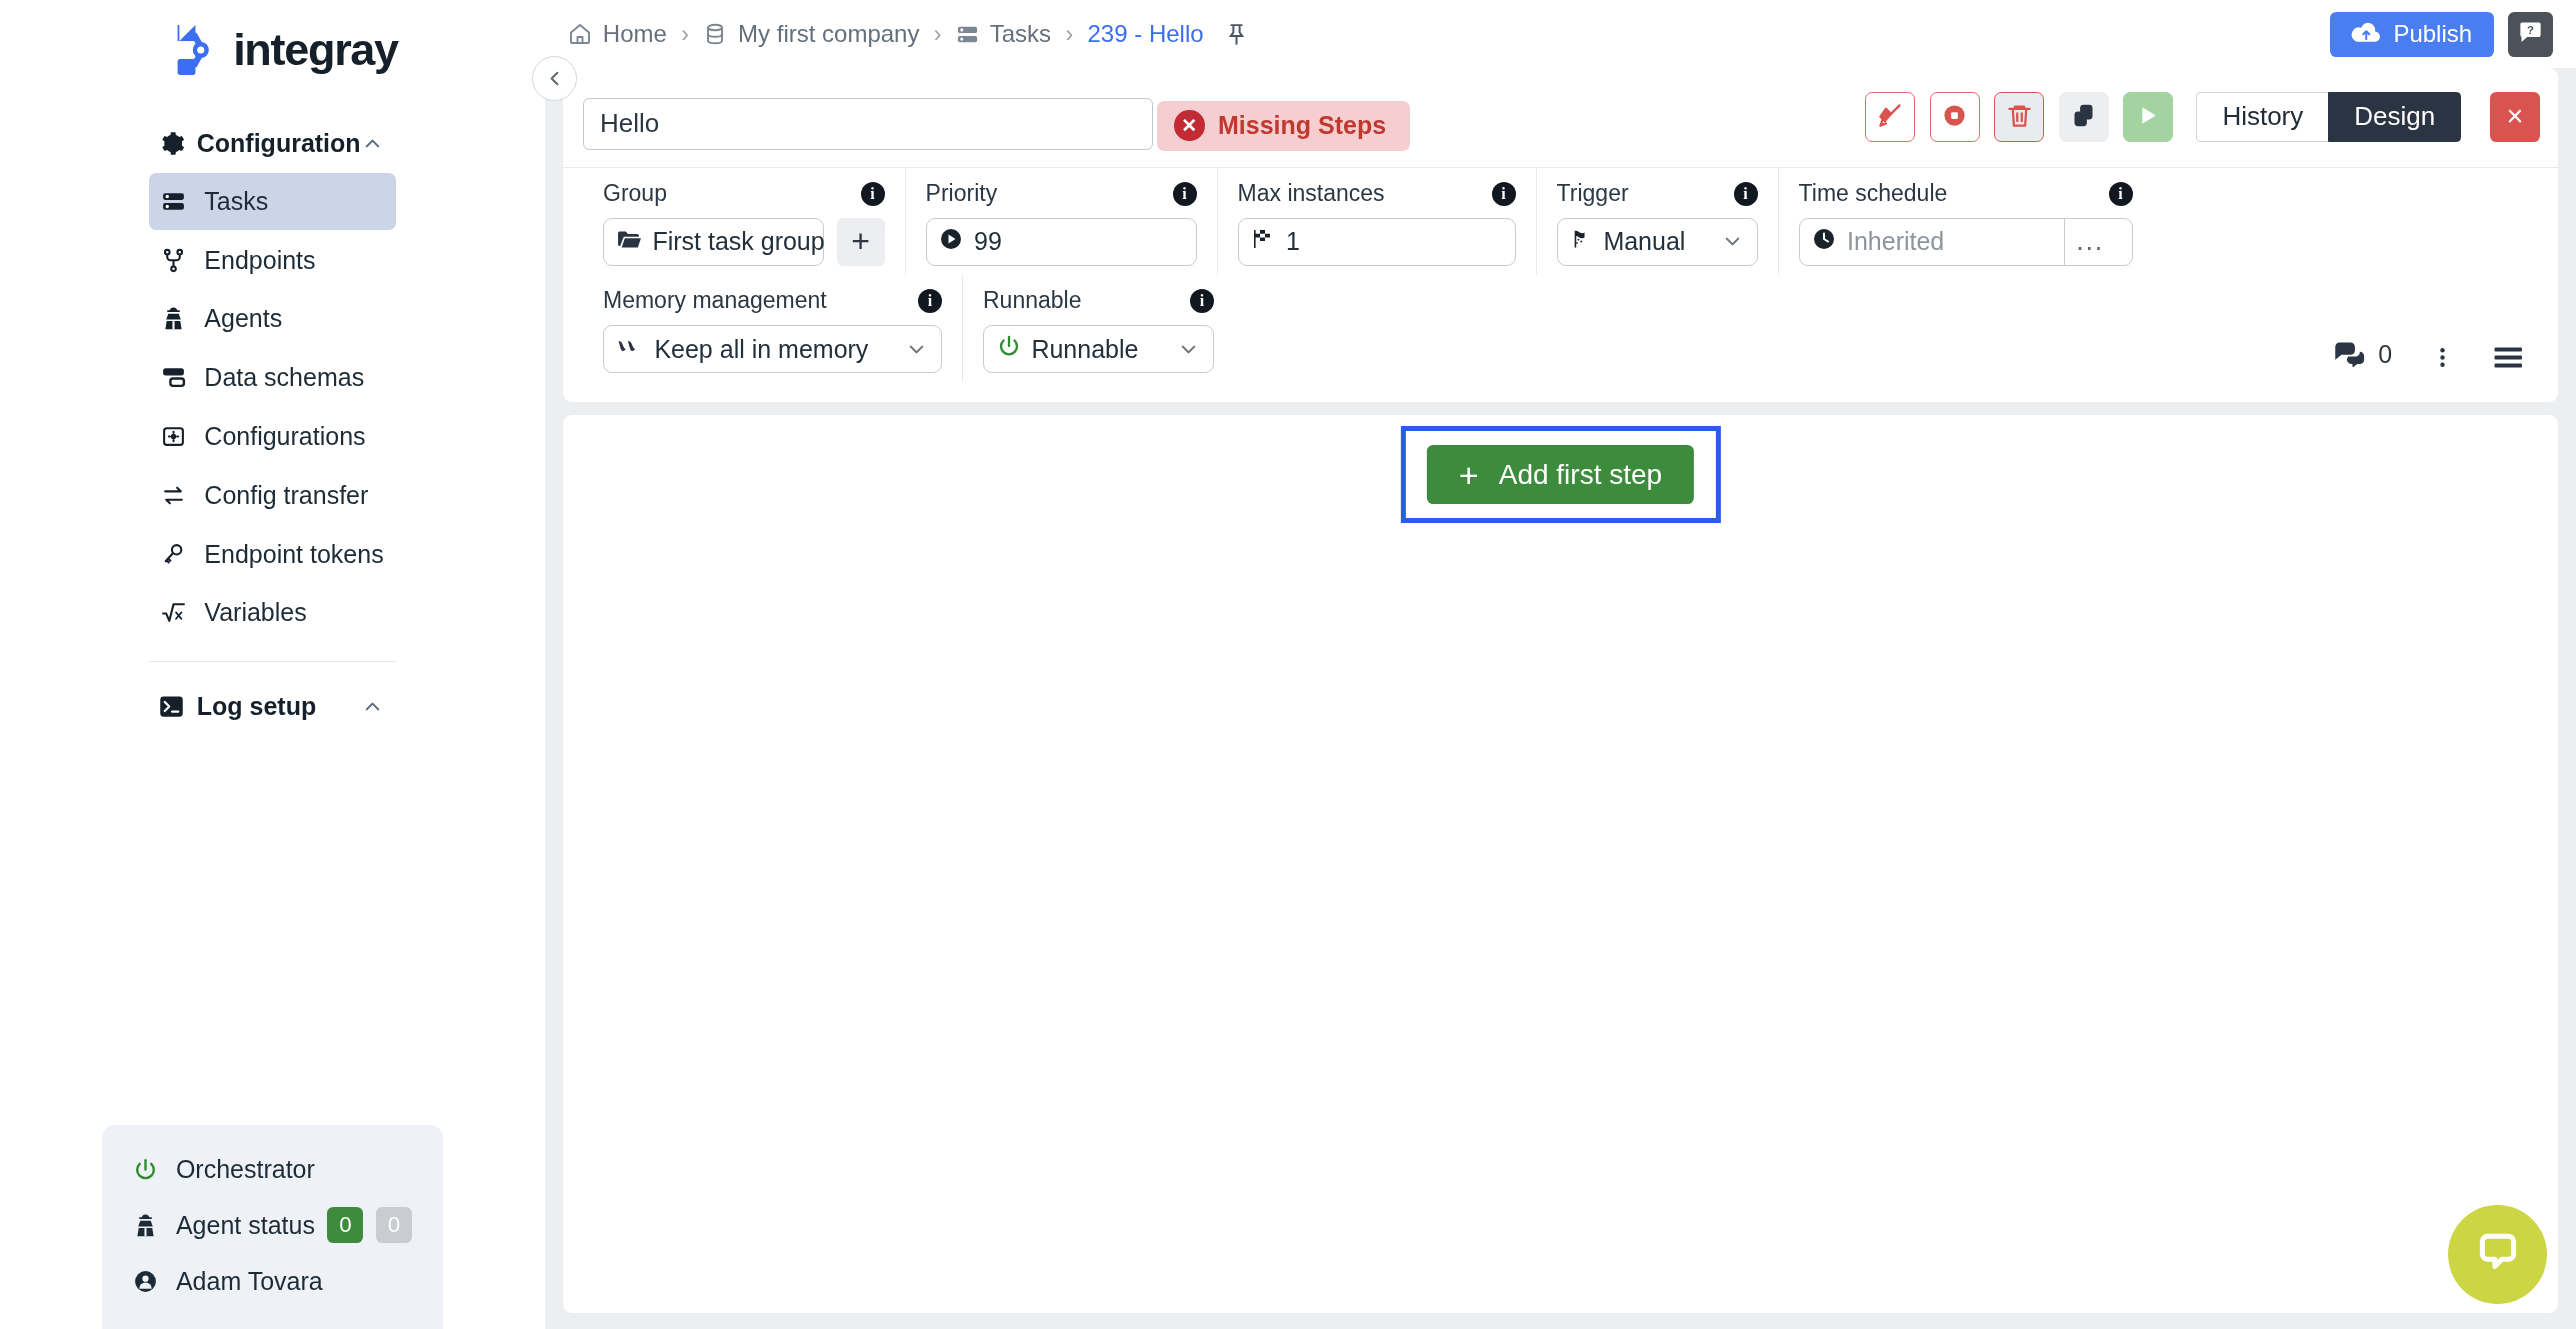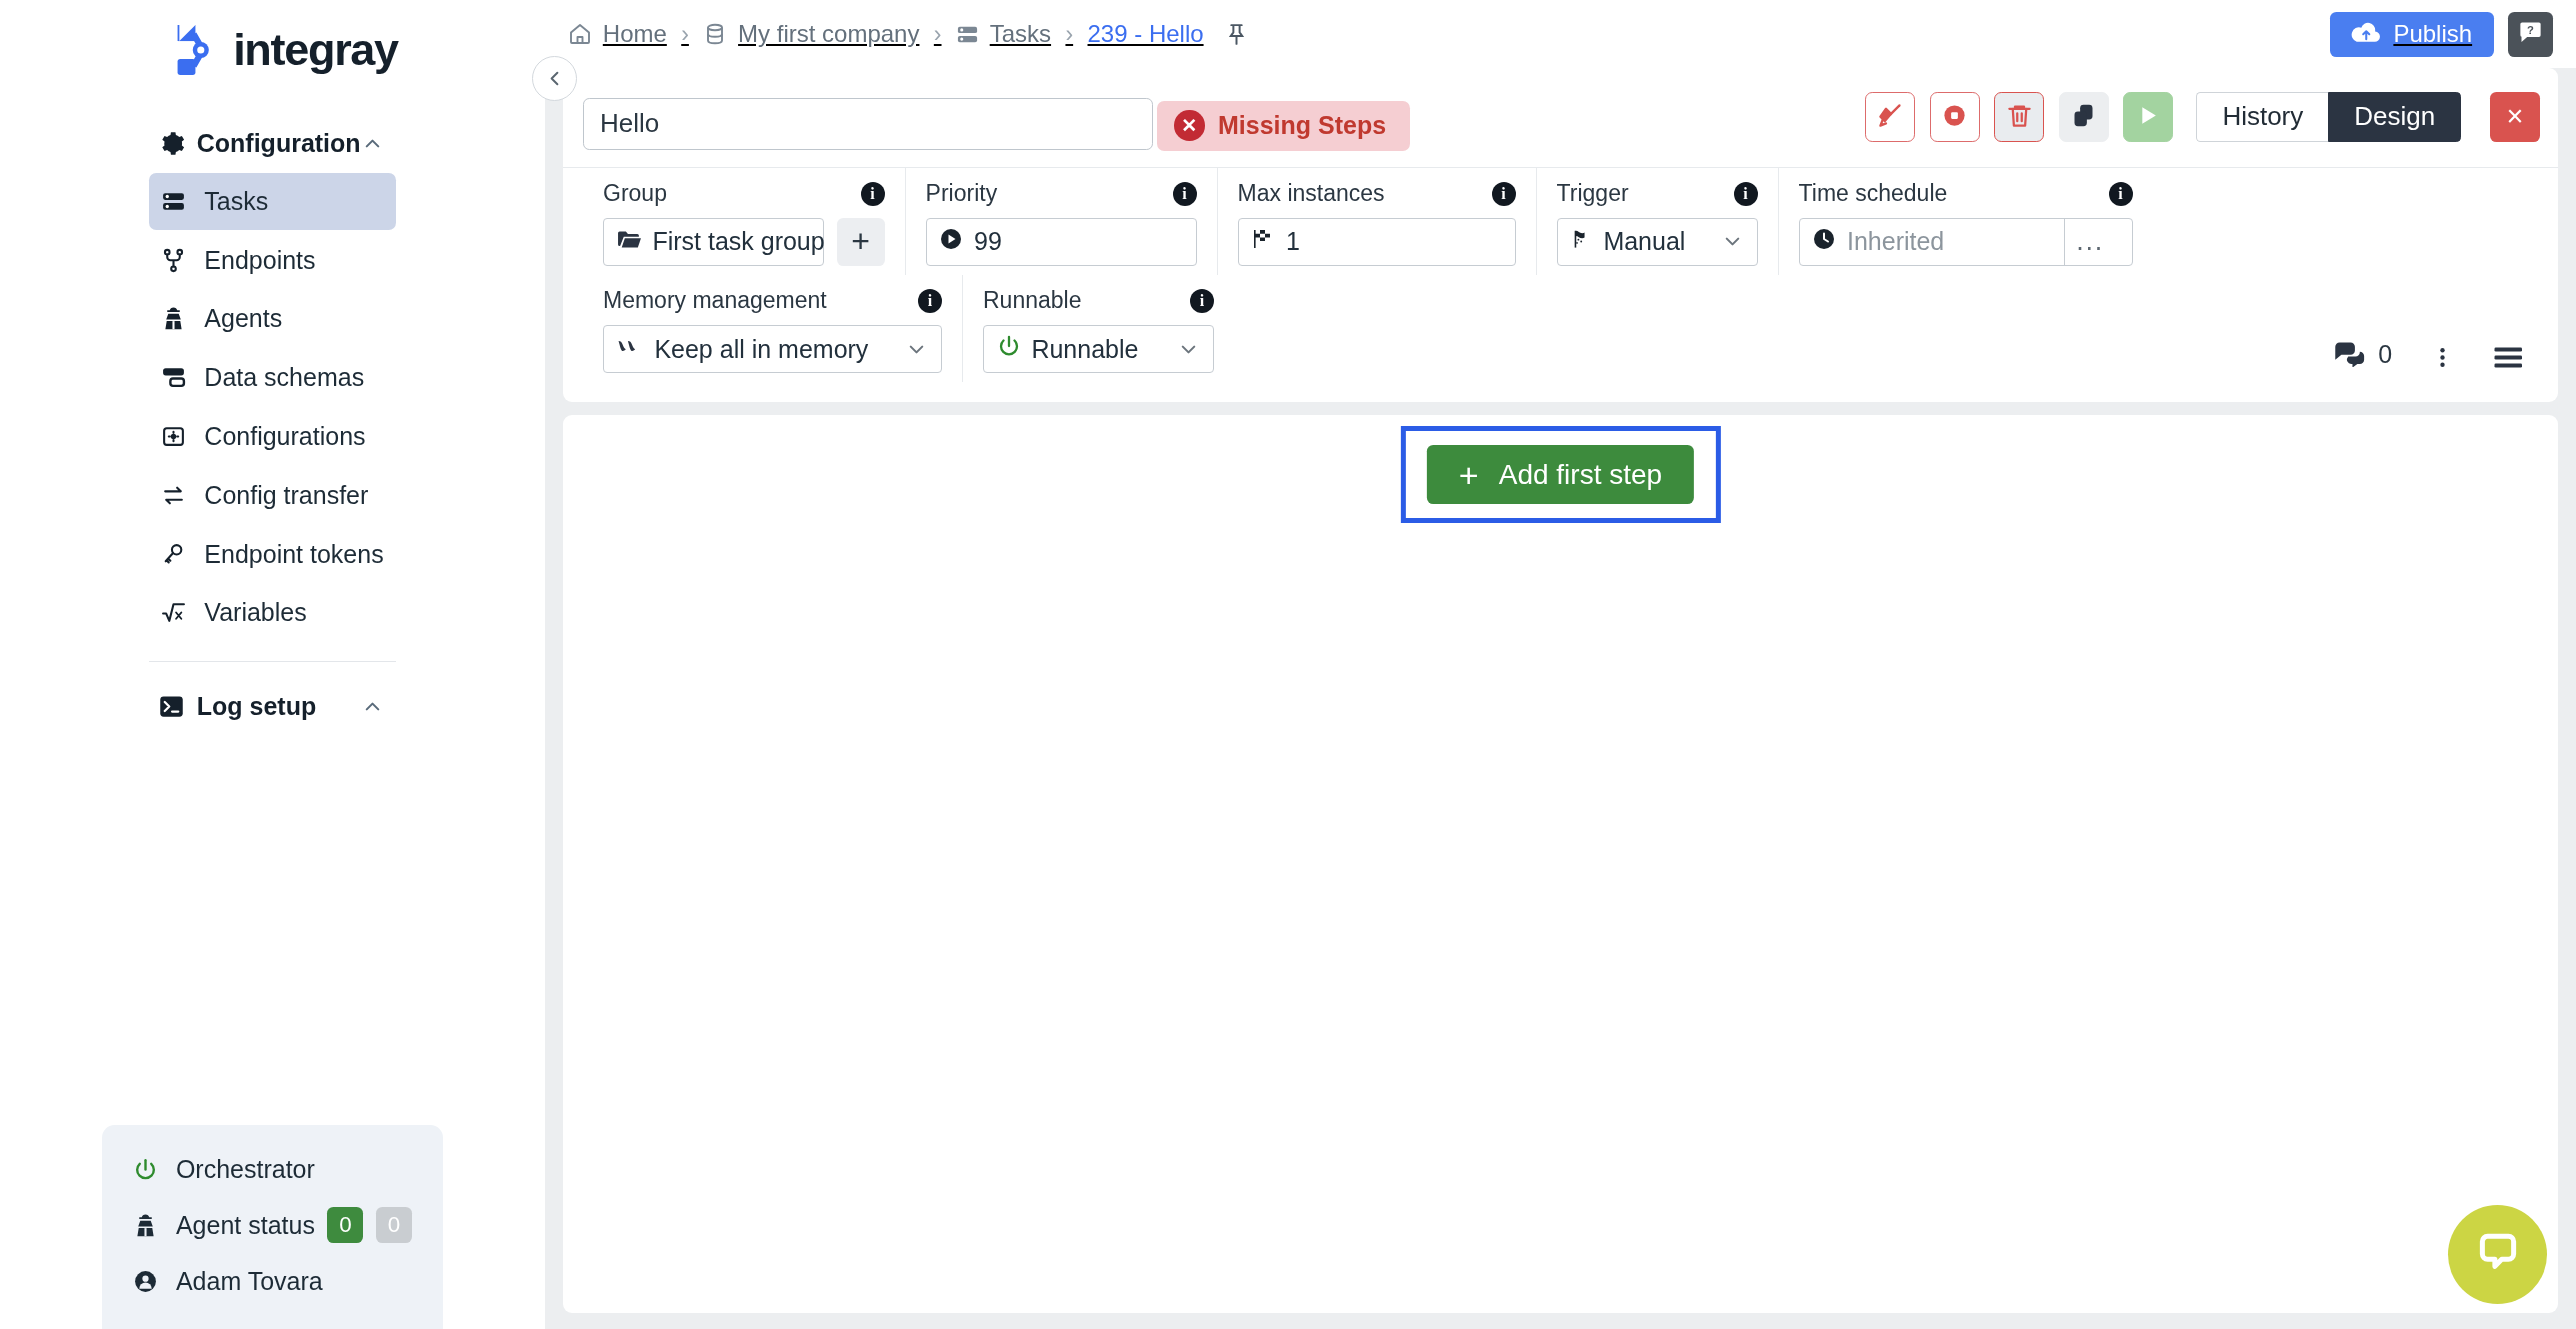--- a/index.html
+++ b/index.html
@@ -51,21 +51,21 @@
   .badge { min-width: 36px; height: 36px; border-radius: 6.3px; display: inline-flex;
            align-items: center; justify-content: center; font-size: 22.4px; color: #fff;
            padding: 0 9px; margin-left: 12.6px; }
   .badge.green { background: #3e8b3e; }
   .badge.grey  { background: #c9cdd1; }
 
   
   .main { flex: 1; display: flex; flex-direction: column; position: relative; min-width: 0; }
   .topbar {
     height: 68px; background: #ffffff; display: flex; align-items: center;
-    padding: 0 23px 0 23px; flex: 0 0 68px; text-decoration: underline;
+    padding: 0 23px 0 23px; flex: 0 0 68px;
   }
   .crumbs { display: flex; align-items: center; flex: 1; gap: 0; }
   .crumb { display: flex; align-items: center; font-size: 24px; color: #64707c; cursor: pointer; }
   .crumb .ico { display: flex; align-items: center; margin-right: 10.8px; color: #7b8793; }
   .crumb.current { color: #3b6ef0; }
   .crumb-sep { color: #9aa4ae; font-size: 23px; margin: 0 14.4px; }
   .pin-btn { margin-left: 20px; display: flex; align-items: center; color: #4b5763; cursor: pointer; }
 
   .publish-btn {
     height: 45px; background: #4a7ef0; color: #fff; border-radius: 6.3px;
@@ -120,21 +120,21 @@
   .prop {
     padding: 12.6px 20px 9px 20px; border-right: 0.9px solid #e7eaed; position: relative;
   }
   .prop.nb { border-right: none; }
   .prop-head { display: flex; align-items: center; margin-bottom: 10.8px; }
   .prop-label { font-size: 23px; color: #2b3742; }
   .info-i { width: 24px; height: 24px; border-radius: 50%; background: #111820; color: #fff;
             font-size: 16px; font-weight: 700; display: flex; align-items: center;
             justify-content: center; margin-left: auto; font-family: "Liberation Serif", serif; }
   .field {
-    height: 48px; border: 0.9px solid #c6ccd2; border-radius: 4px; background: #fff;
+    height: 48px; border: 0.9px solid #c6ccd2; border-radius: 9px; background: #fff;
     display: flex; align-items: center; padding: 0 12.6px; gap: 10.8px; font-size: 25px;
     color: #22303c; cursor: pointer;
   }
   .field .val { white-space: nowrap; }
   .field .ph { color: #8c959d; }
   .field .dd { margin-left: auto; display: flex; align-items: center; color: #6c757d; }
   .plus-btn { width: 48px; height: 48px; background: #eceef1; border-radius: 6.3px;
               display: flex; align-items: center; justify-content: center;
               font-size: 32px; color: #2b3742; cursor: pointer; }
   .dots-btn { width: 52px; height: 48px; border-left: 0.9px solid #c6ccd2; display: flex;

